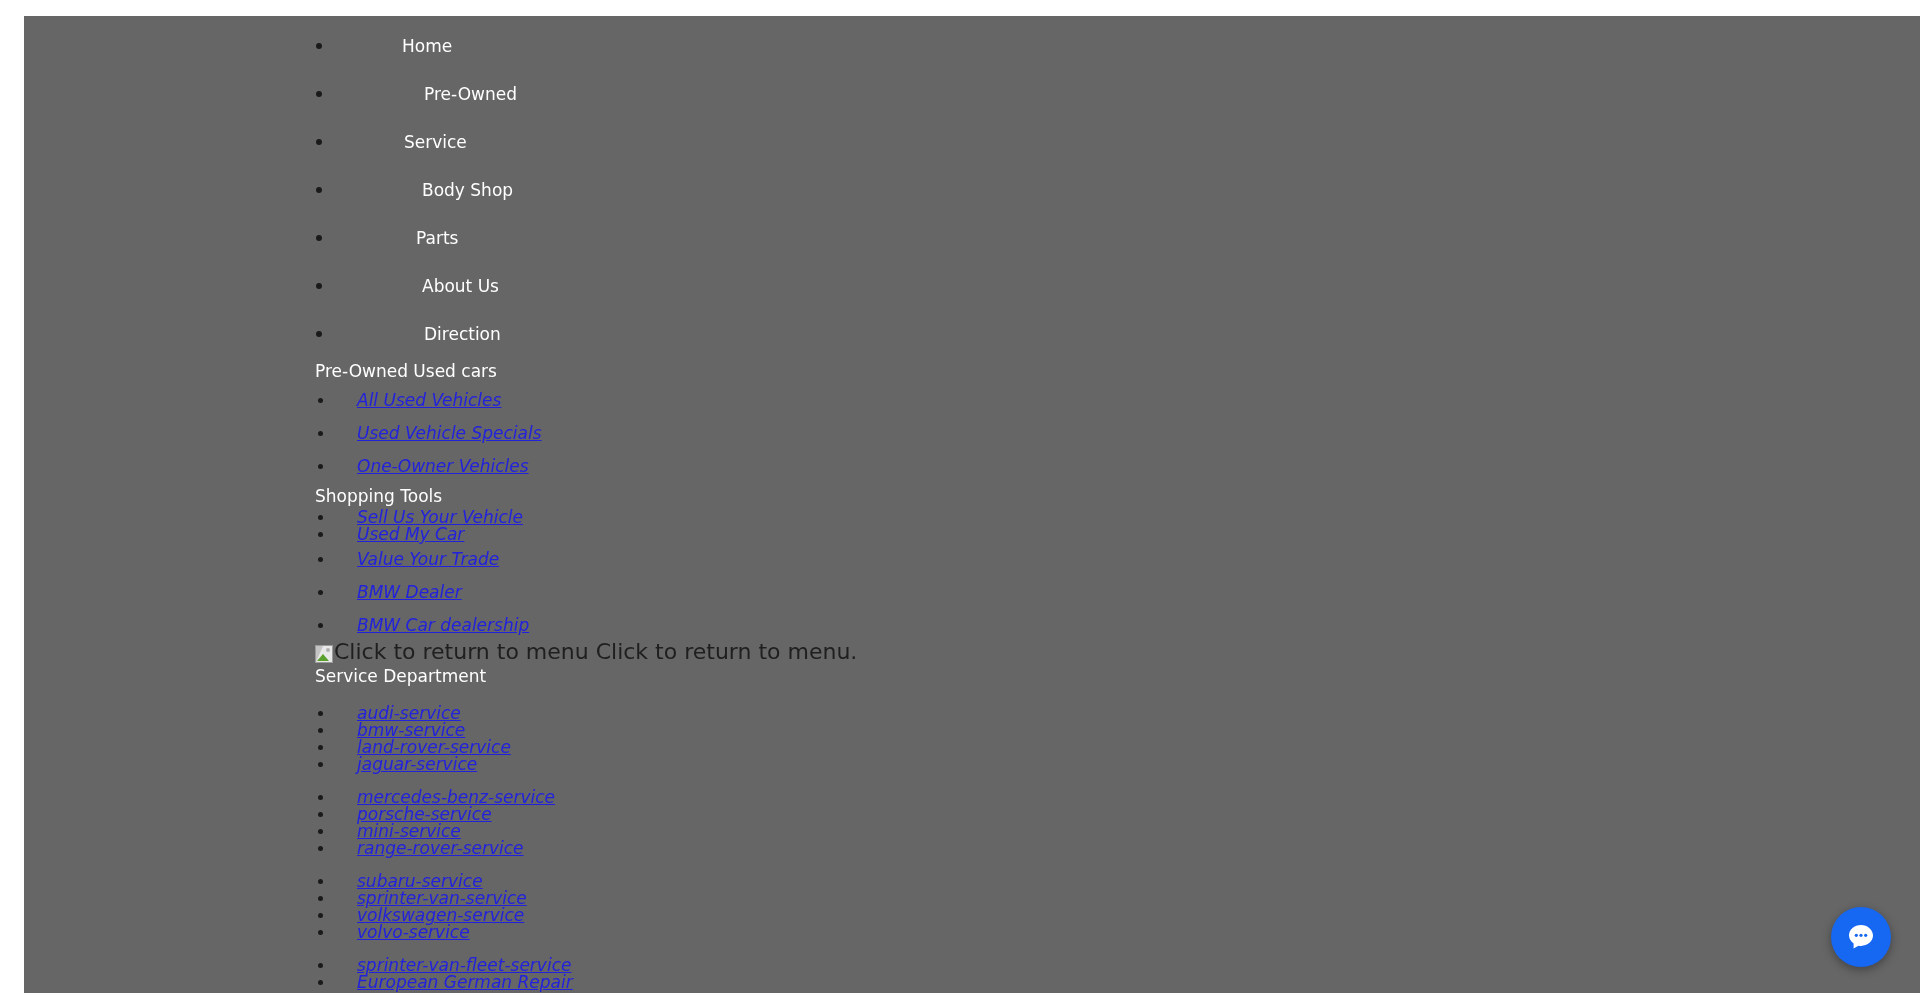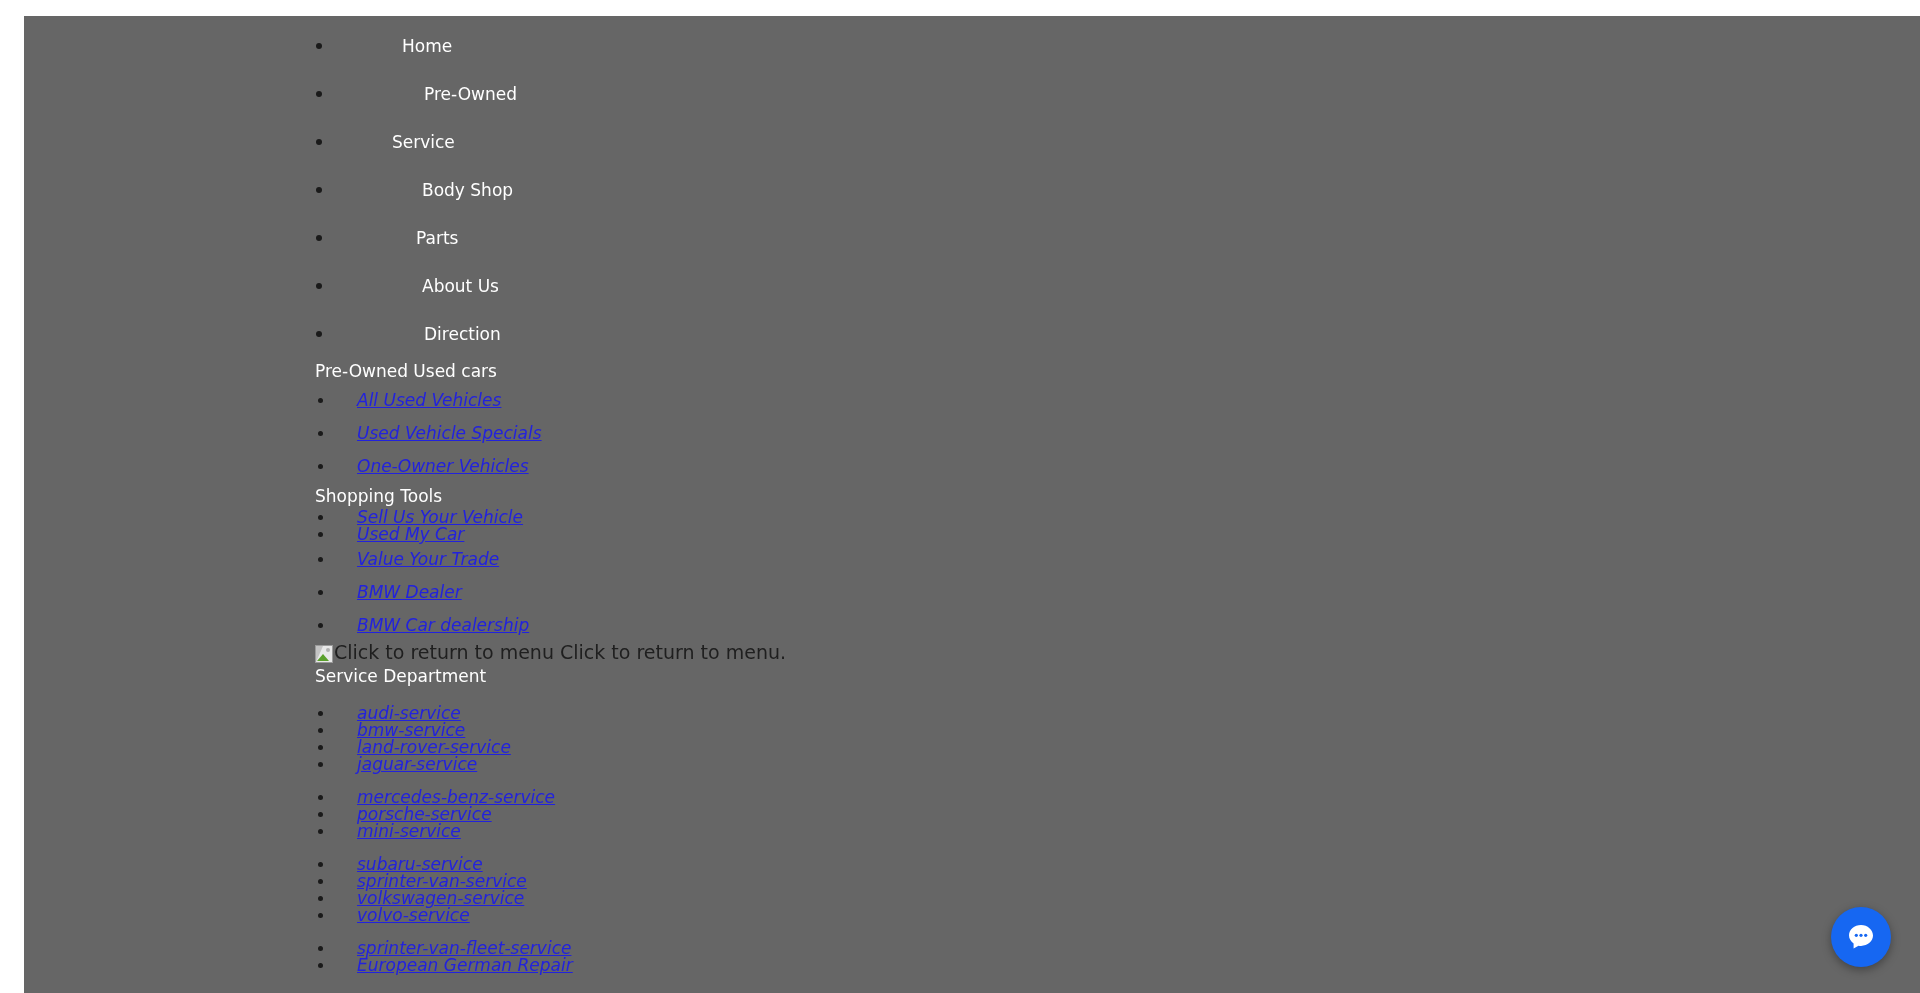--- a/index.html
+++ b/index.html
@@ -116,21 +116,21 @@
   }
   .group-gap {
     height: 16px;
   }
 
   
   .broken-line {
     margin-left: 291px;
     line-height: 20px;
     color: #1f1f1f;
-    font-size: 19px;
+    font-size: 22px;
     white-space: nowrap;
   }
   .broken-img {
     display: inline-block;
     vertical-align: -4px;
     width: 16px;
     height: 16px;
     margin-right: 1px;
     position: relative;
     background: #e8e8e8;
@@ -194,21 +194,21 @@
       <li>
         <span class="bullet"></span>
         <span class="label" style="left: 378px;">Home</span>
       </li>
       <li>
         <span class="bullet"></span>
         <span class="label" style="left: 400px;">Pre-Owned</span>
       </li>
       <li>
         <span class="bullet"></span>
-        <span class="label" style="left: 368px;">Service</span>
+        <span class="label" style="left: 380px;">Service</span>
       </li>
       <li>
         <span class="bullet"></span>
         <span class="label" style="left: 398px;">Body Shop</span>
       </li>
       <li>
         <span class="bullet"></span>
         <span class="label" style="left: 392px;">Parts</span>
       </li>
       <li>
@@ -250,20 +250,21 @@
         <li><a href="#">audi-service</a></li>
         <li><a href="#">bmw-service</a></li>
         <li><a href="#">land-rover-service</a></li>
         <li><a href="#">jaguar-service</a></li>
       </ul>
       <div class="group-gap"></div>
       <ul class="linklist compact">
         <li><a href="#">mercedes-benz-service</a></li>
         <li><a href="#">porsche-service</a></li>
         <li><a href="#">mini-service</a></li>
+        <li><a href="#">range-rover-service</a></li>
       </ul>
       <div class="group-gap"></div>
       <ul class="linklist compact">
         <li><a href="#">subaru-service</a></li>
         <li><a href="#">sprinter-van-service</a></li>
         <li><a href="#">volkswagen-service</a></li>
         <li><a href="#">volvo-service</a></li>
       </ul>
       <div class="group-gap"></div>
       <ul class="linklist compact">

